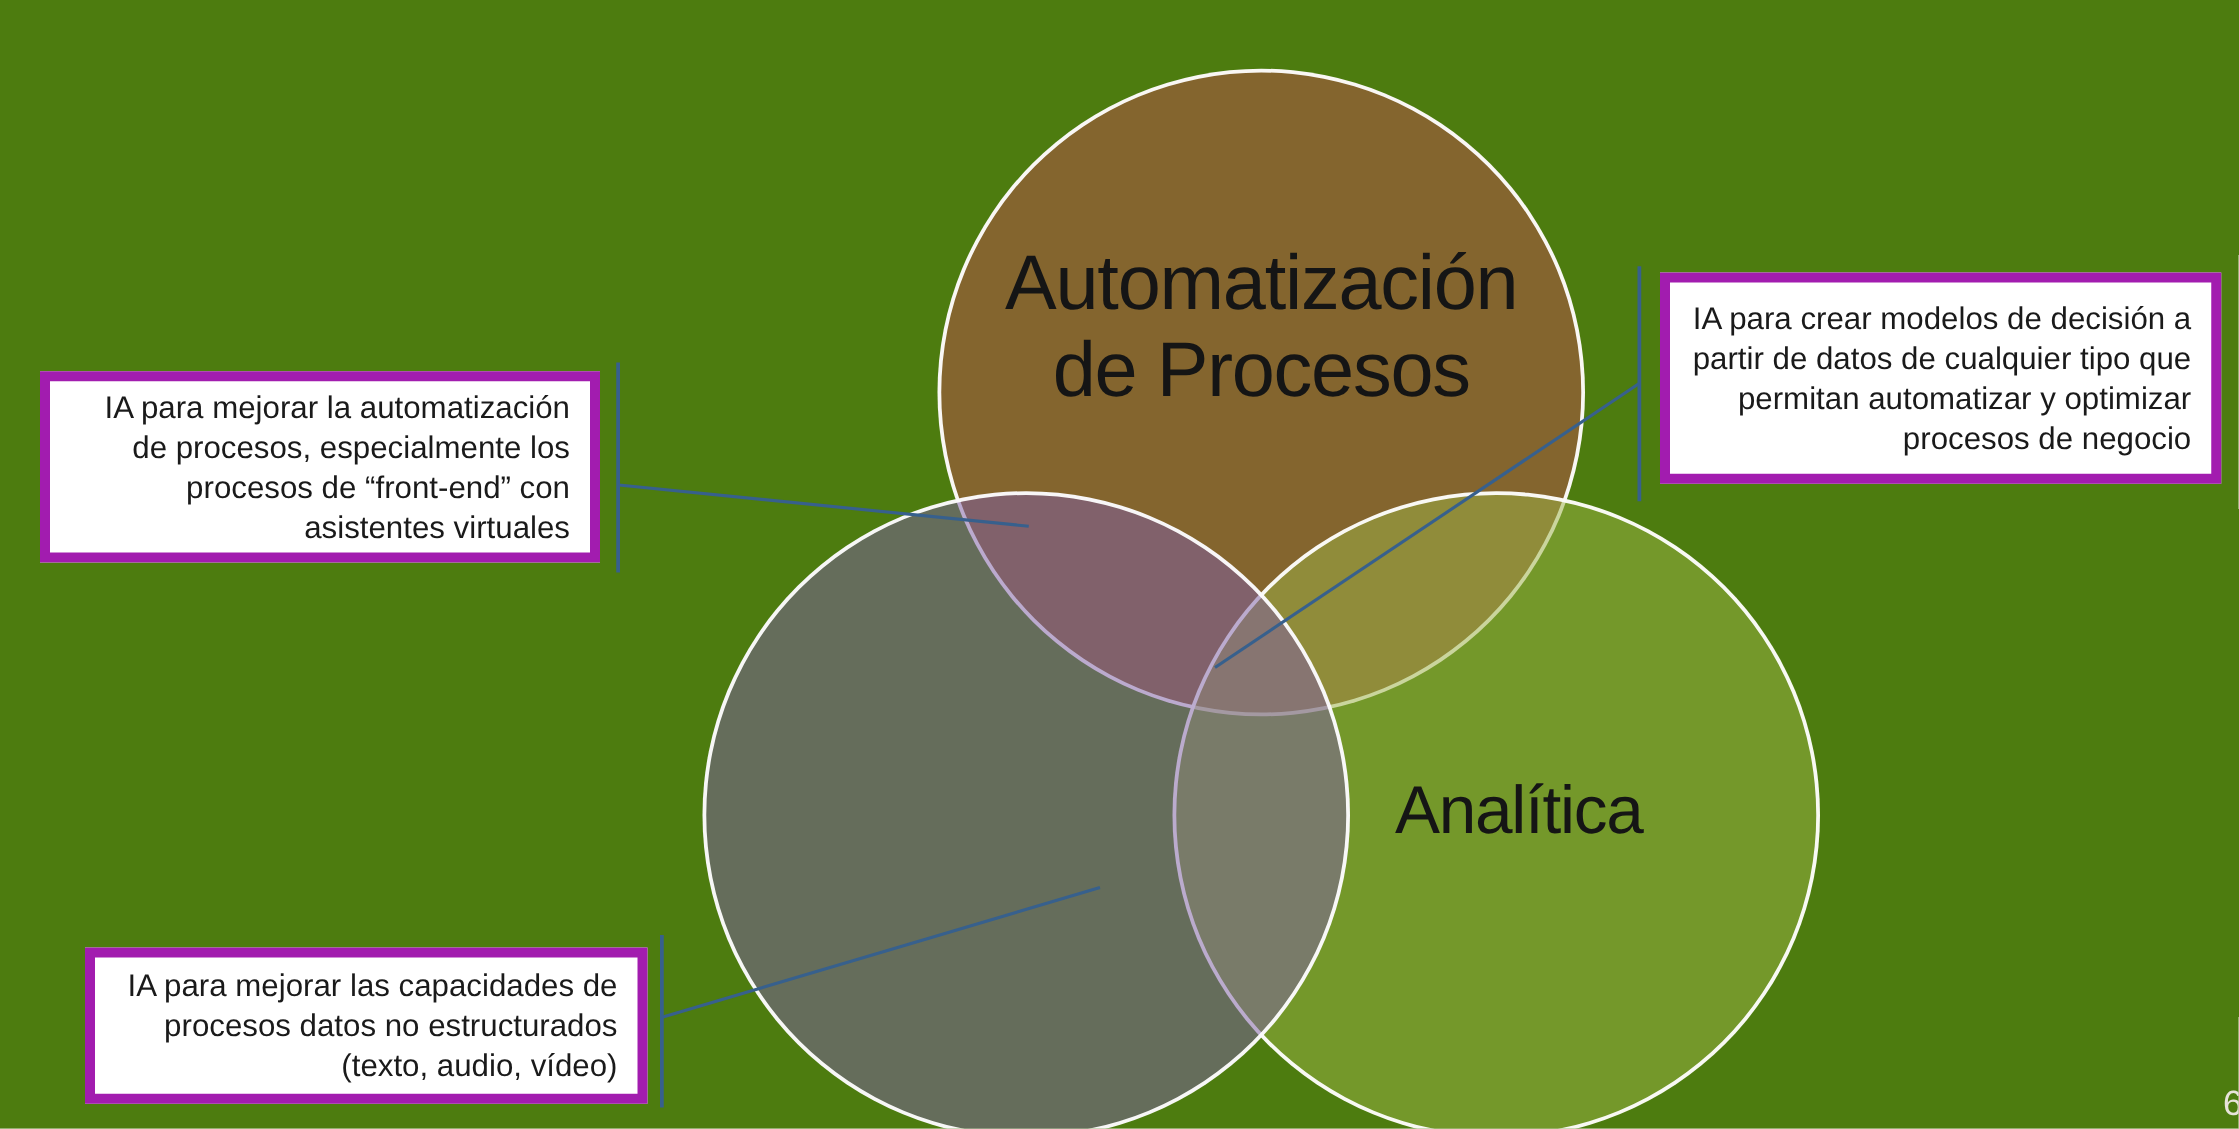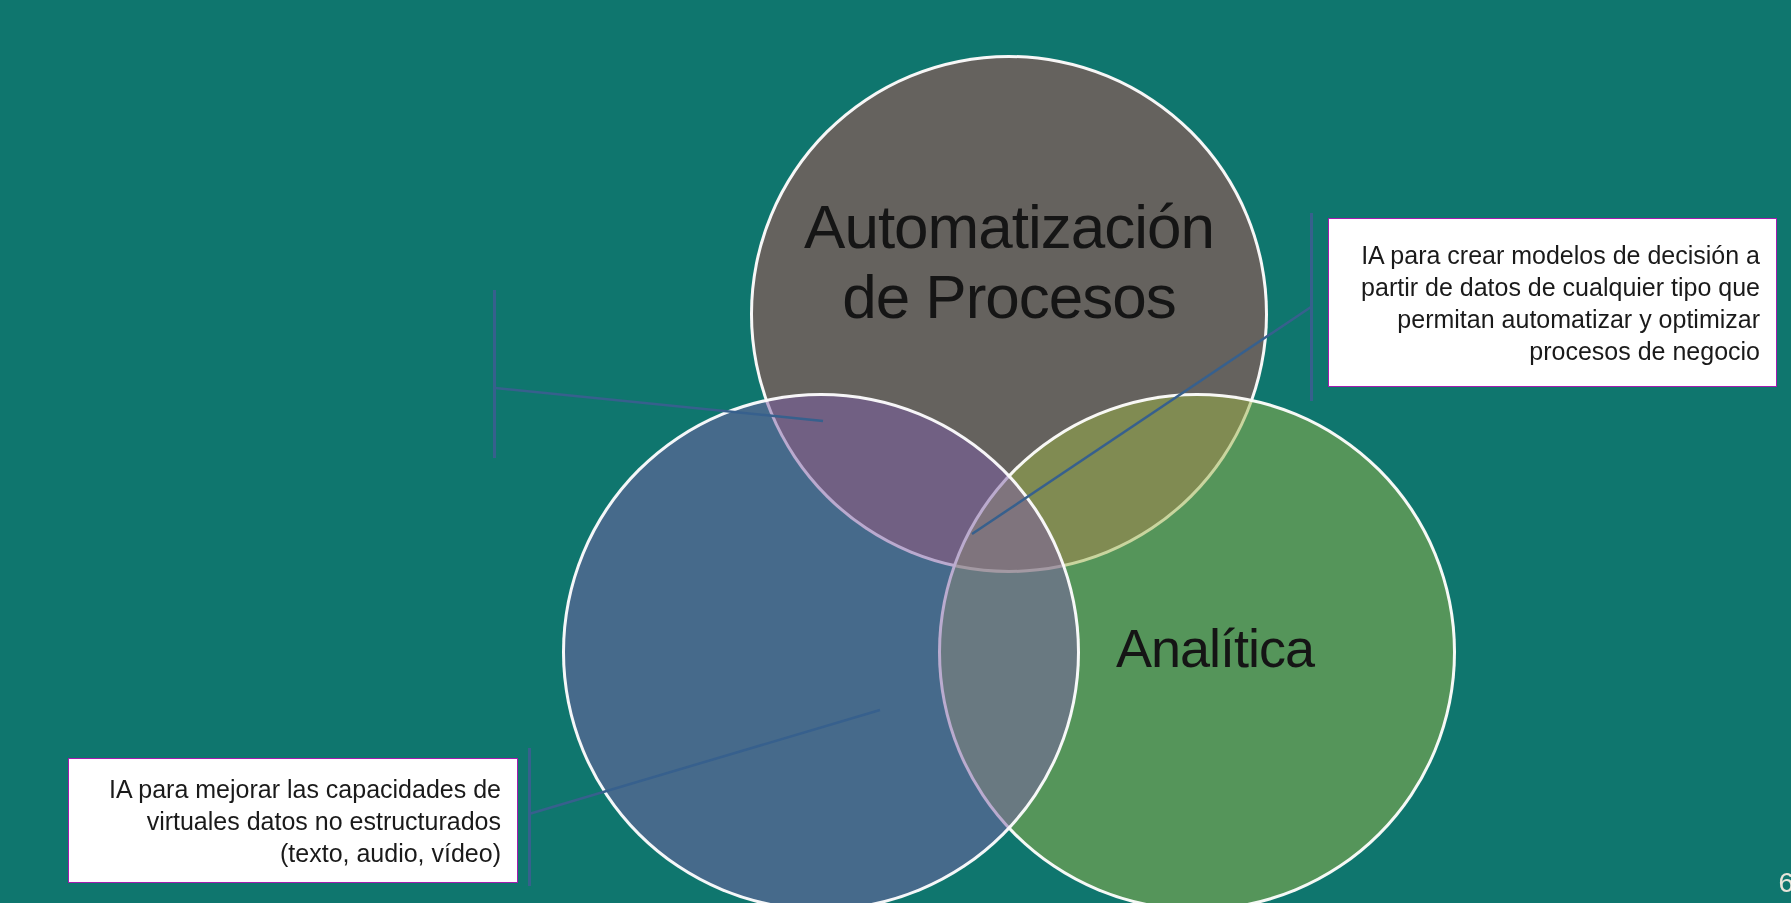--- a/index.html
+++ b/index.html
@@ -1,20 +1,20 @@
 <!DOCTYPE html>
 <html><head>
 <meta charset="utf-8">
 <style>
   html,body{margin:0;padding:0;background:#fff;}
   .stage{
     position:relative;
     width:1791px;height:903px;
     overflow:hidden;
-    background:#0f766e;
+    background:#4d7c0f;
     font-family:"Liberation Sans", sans-serif;
   }
   
   .circle{
     position:absolute;
     width:518px;height:518px;
     border-radius:50%;
     border:3px solid rgba(255,255,255,0.95);
     box-sizing:border-box;
   }
@@ -34,21 +34,21 @@
     letter-spacing:-1px;
   }
   .l-automation{left:1009px;top:192px;font-size:62px;line-height:70px;}
   .l-ai{left:752px;top:586px;}
   .l-analytics{left:1215px;top:616px;}
   
   .leaders{position:absolute;left:0;top:0;z-index:4;}
   
   .callout{
     position:absolute;
-    border:1px solid #a21caf;
+    border:8px solid #a21caf;
     background:#ffffff;
     box-sizing:border-box;
     display:flex;align-items:center;justify-content:flex-end;
     z-index:6;
   }
   .callout-text{
     white-space:pre-line;
     text-align:right;
     font-size:25px;
     line-height:32px;
@@ -90,26 +90,32 @@
   <svg class="leaders" width="1791" height="903" viewBox="0 0 1791 903">
     <line x1="495" y1="388" x2="823" y2="421" stroke="#37608d" stroke-width="2.5"></line>
     <line x1="1311" y1="307" x2="972" y2="534" stroke="#37608d" stroke-width="2.5"></line>
     <line x1="529" y1="814" x2="880" y2="710" stroke="#37608d" stroke-width="2.5"></line>
   </svg>
 
   <div class="bracket bracket-left"></div>
   <div class="bracket bracket-right"></div>
   <div class="bracket bracket-bottom"></div>
 
+  <div class="callout callout-left">
+    <div class="callout-text">IA para mejorar la automatización
+de procesos, especialmente los
+procesos de “front-end” con
+asistentes virtuales</div>
+  </div>
   <div class="callout callout-right">
     <div class="callout-text">IA para crear modelos de decisión a
 partir de datos de cualquier tipo que
 permitan automatizar y optimizar
 procesos de negocio</div>
   </div>
   <div class="callout callout-bottom">
     <div class="callout-text">IA para mejorar las capacidades de
-virtuales datos no estructurados
+procesos datos no estructurados
 (texto, audio, vídeo)</div>
   </div>
 
   <div class="page-number">6</div>
 </div>
 
 </body></html>

